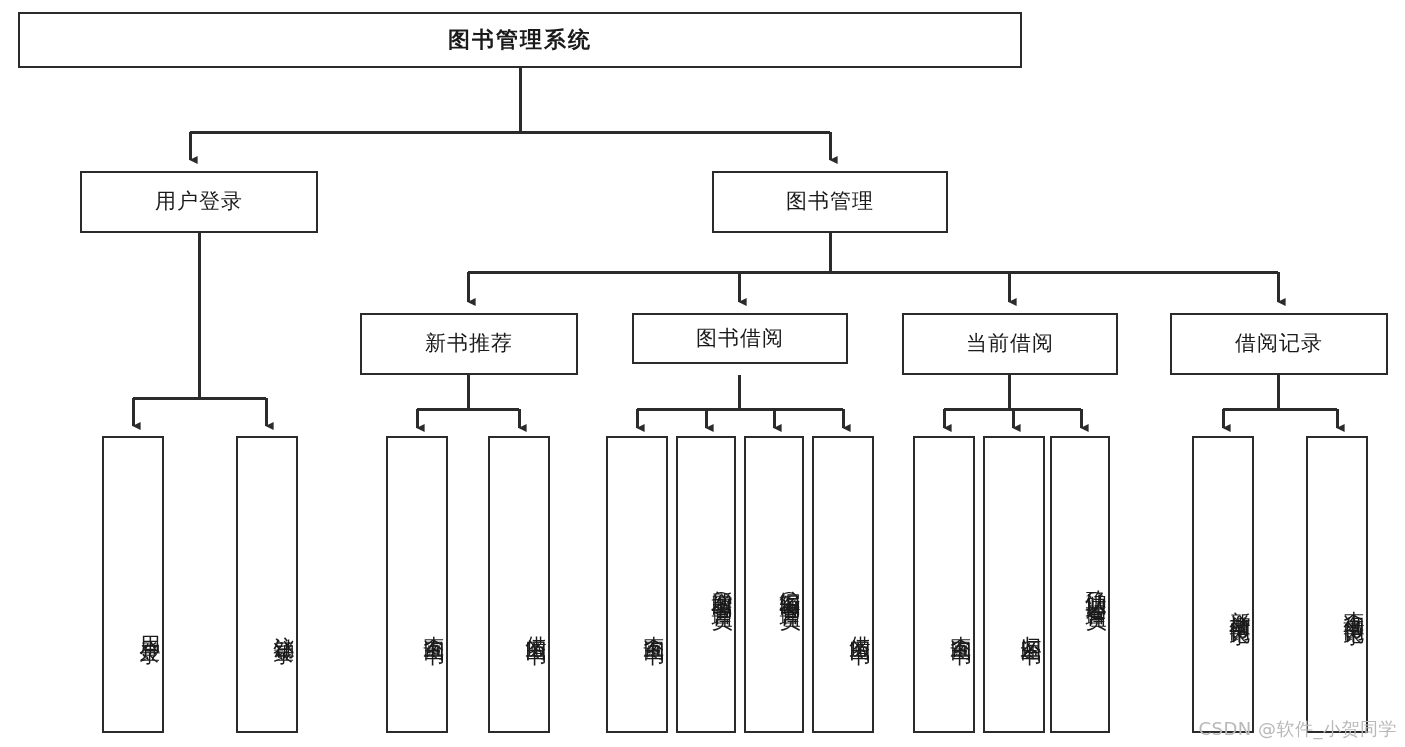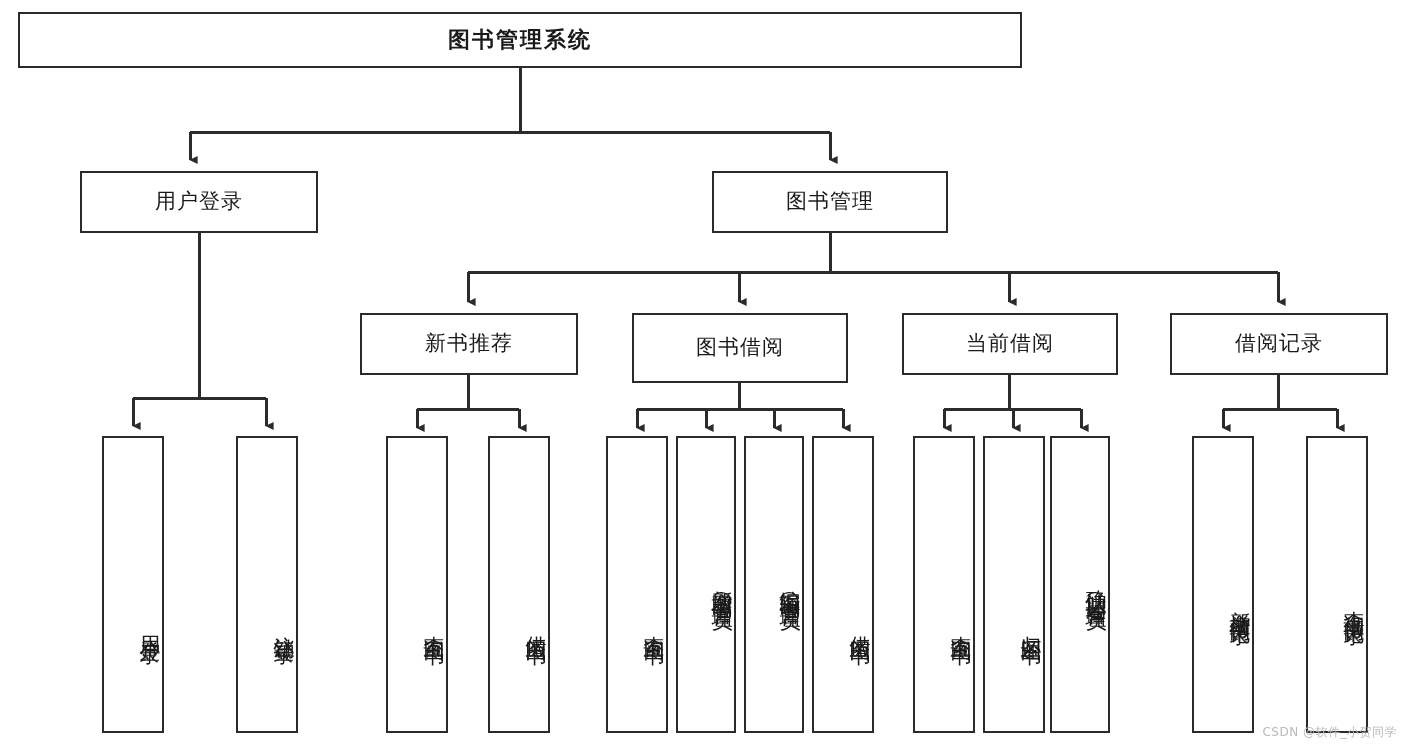--- a/index.html
+++ b/index.html
@@ -58,21 +58,21 @@
   }
   .node-v .vlabel {
     writing-mode: vertical-rl;
     text-orientation: upright;
     display: block;
   }
   #watermark {
     position: absolute;
     right: 8px;
     bottom: 6px;
-    font-size: 12px;
+    font-size: 18px;
     color: #b9b9b9;
     letter-spacing: 0.5px;
     white-space: nowrap;
     z-index: 5;
     pointer-events: none;
   }
 </style>
 </head>
 <body>
 
@@ -138,21 +138,21 @@
   <div class="node node-h" style="left:80px; top:171px; width:238px; height:62px;">
     <span>用户登录</span>
   </div>
   <div class="node node-h" style="left:712px; top:171px; width:236px; height:62px;">
     <span>图书管理</span>
   </div>
 
   <div class="node node-h" style="left:360px; top:313px; width:218px; height:62px;">
     <span>新书推荐</span>
   </div>
-  <div class="node node-h" style="left:632px; top:313px; width:216px; height:70px;align-items:center;">
+  <div class="node node-h" style="left:632px; top:313px; width:216px; height:51px;align-items:center;">
     <span>图书借阅</span>
   </div>
   <div class="node node-h" style="left:1170px; top:313px; width:218px; height:62px;">
     <span>借阅记录</span>
   </div>
   <div class="node node-h" style="left:902px; top:313px; width:216px; height:62px;">
     <span>当前借阅</span>
   </div>
 
   <div class="node node-v" style="left:102px; top:436px; width:62px; height:297px; padding-top:84px;">

